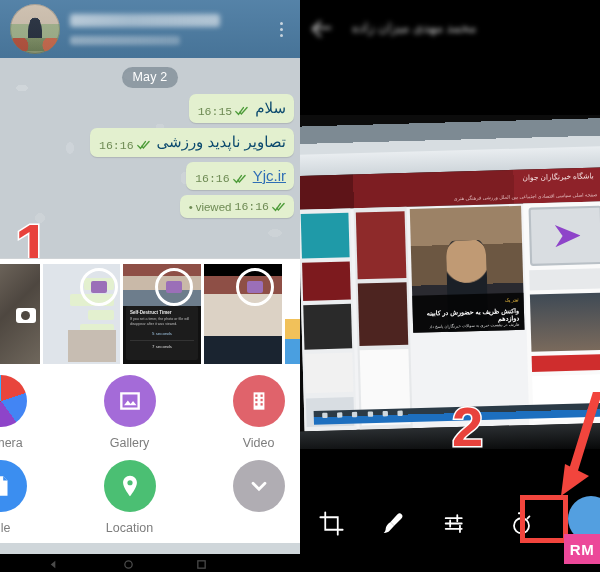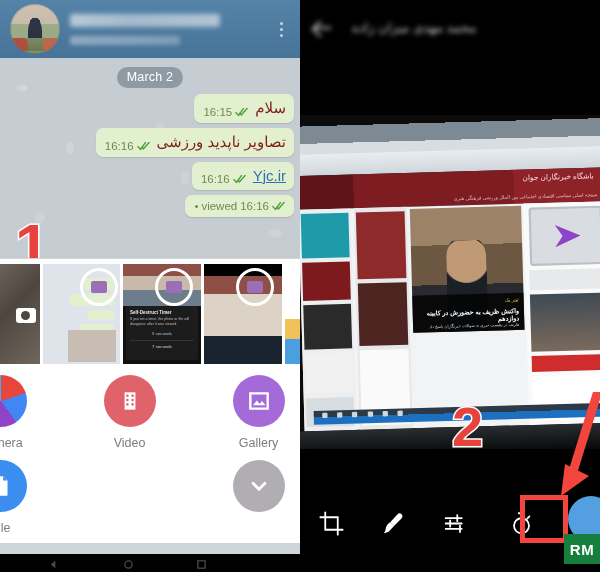--- a/index.html
+++ b/index.html
@@ -72,24 +72,24 @@
     position:relative; margin:9px auto 0; width:fit-content;
     background:rgba(110,125,135,.62); color:#fff; font-size:12.5px;
     padding:3px 10px 4px; border-radius:11px; letter-spacing:.2px;
   }
   .msgs{ position:relative; padding:6px 6px 0 6px; display:flex; flex-direction:column; align-items:flex-end; gap:5px;}
   .bubble{
     background:#e3f0cf; border-radius:7px; padding:5px 8px 5px 9px;
     display:flex; align-items:flex-end; gap:6px; box-shadow:0 1px 1px rgba(0,0,0,.12);
     max-width:215px; direction:rtl;
   }
-  .bubble .txt{ font-size:15px; color:#7f1d1d; line-height:1.25; white-space:nowrap; }
+  .bubble .txt{ font-size:15px; color:#0c4a6e; line-height:1.25; white-space:nowrap; }
   .bubble .txt.link{ color:#2f6eb5; text-decoration:underline; direction:ltr; font-size:15px;}
   .meta{ display:flex; align-items:center; gap:3px; direction:ltr; }
-  .time{ font-size:11.5px; color:#6d8a53; }
+  .time{ font-size:11.5px; color:#6d8a53;font-family:Liberation Mono, monospace; }
   .edited{ font-size:11.5px; color:#6d8a53; }
   .dot{ font-size:11.5px; color:#6d8a53; }
   .ticks{ position:relative; width:14px; height:10px; flex:0 0 14px; }
   .ticks svg{ display:block; }
 
   .badge-1{
     position:absolute; left:15px; top:157px; z-index:8;
     font-size:62px; font-weight:700; color:#e8423c; line-height:1;
     -webkit-text-stroke:3px #fff; paint-order:stroke fill;
     font-family:"Liberation Sans", sans-serif;
@@ -218,21 +218,21 @@
 
   .tools{ position:absolute; left:0; bottom:18px; width:300px; height:62px;
     display:flex; align-items:center; }
   .tool{ width:62px; flex:0 0 62px; display:flex; align-items:center; justify-content:center; position:relative; }
   .tool svg{ display:block; stroke:#fff; fill:none; }
   .tool.timer{ margin-left:4px; }
   .hl-box{ position:absolute; left:520px; top:495px; width:48px; height:48px;
     border:5px solid #f2453d; z-index:7; }
   .send{ position:absolute; right:-14px; bottom:30px; width:46px;height:46px;border-radius:50%;
     background:#539fe0; z-index:6; }
-  .rm{ position:absolute; right:0; bottom:8px; width:36px;height:30px; background:#15803d;
+  .rm{ position:absolute; right:0; bottom:8px; width:36px;height:30px; background:#ec4899;
     display:flex;align-items:center;justify-content:center; z-index:10; }
   .rm span{ color:#fff; font-weight:700; font-size:15px; letter-spacing:.5px; }
   .navbar-right{ position:absolute; left:0; bottom:0; width:300px; height:18px; background:#000; }
 </style>
 </head>
 <body>
 
 <div id="app">
 
   <div class="left">
@@ -244,21 +244,21 @@
         <div class="hdr-sub">last seen recently</div>
       </div>
       <div class="kebab">
           <i></i>
           <i></i>
           <i></i>
         </div>
     </div>
 
     <div class="chat-body">
-      <div class="date-chip">March 2</div>
+      <div class="date-chip">May 2</div>
       <div class="msgs">
 
         <div class="bubble">
           <span class="txt">سلام</span>
           <span class="meta">
             <span class="time">16:15</span>
             <span class="ticks">
               <svg viewBox="0 0 16 11" width="14" height="10">
                   <path d="M1 6.2 4 9.3 9.6 1.6" stroke="#4e9c3a" stroke-width="1.6" fill="none" stroke-linecap="round"></path>
                   <path d="M5.6 6.9 7.3 8.9 13.8 1.6" stroke="#4e9c3a" stroke-width="1.6" fill="none" stroke-linecap="round"></path>
@@ -340,52 +340,61 @@
       <div class="thumb t4"></div>
     </div>
 
     <div class="attach-panel">
       <div class="attach-row">
         <div class="att half">
           <div class="circ c-camera"></div>
           <div class="lab">Camera</div>
         </div>
         <div class="att">
+          <div class="circ c-gallery">
+            <svg class="glyph" viewBox="0 0 24 24">
+                <path d="M4 5h16v14H4z" fill="none" stroke="#fff" stroke-width="2.2"></path>
+                <path d="M6.5 16l3.5-4.5 2.6 3.2 2.2-2.6L18 16z" fill="#fff"></path>
+              </svg>
+          </div>
+          <div class="lab">Gallery</div>
+        </div>
+        <div class="att">
           <div class="circ c-video">
             <svg class="glyph" viewBox="0 0 24 24">
                 <rect x="7" y="4" width="10" height="16" fill="#fff"></rect>
                 <rect x="8.6" y="6" width="2" height="2.2" fill="#e0636b"></rect>
                 <rect x="8.6" y="10" width="2" height="2.2" fill="#e0636b"></rect>
                 <rect x="8.6" y="14" width="2" height="2.2" fill="#e0636b"></rect>
                 <rect x="13.4" y="6" width="2" height="2.2" fill="#e0636b"></rect>
                 <rect x="13.4" y="10" width="2" height="2.2" fill="#e0636b"></rect>
                 <rect x="13.4" y="14" width="2" height="2.2" fill="#e0636b"></rect>
               </svg>
           </div>
           <div class="lab">Video</div>
         </div>
-        <div class="att">
-          <div class="circ c-gallery">
-            <svg class="glyph" viewBox="0 0 24 24">
-                <path d="M4 5h16v14H4z" fill="none" stroke="#fff" stroke-width="2.2"></path>
-                <path d="M6.5 16l3.5-4.5 2.6 3.2 2.2-2.6L18 16z" fill="#fff"></path>
-              </svg>
-          </div>
-          <div class="lab">Gallery</div>
-        </div>
       </div>
       <div class="attach-row">
         <div class="att half">
           <div class="circ c-file">
             <svg class="glyph" viewBox="0 0 24 24">
                 <path d="M7 3h7l4 4v14H7z" fill="#fff"></path>
                 <path d="M14 3v4h4" fill="#3b8ef0"></path>
               </svg>
           </div>
           <div class="lab">File</div>
+        </div>
+        <div class="att">
+          <div class="circ c-location">
+            <svg class="glyph" viewBox="0 0 24 24">
+                <path d="M12 2.6c-3.6 0-6.4 2.8-6.4 6.3 0 4.7 6.4 12.5 6.4 12.5s6.4-7.8 6.4-12.5c0-3.5-2.8-6.3-6.4-6.3z" fill="#fff"></path>
+                <circle cx="12" cy="9" r="2.4" fill="#4bbf73"></circle>
+              </svg>
+          </div>
+          <div class="lab">Location</div>
         </div>
         <div class="att">
           <div class="circ c-collapse">
             <svg class="glyph" viewBox="0 0 24 24">
                 <path d="M6.5 9.5l5.5 5.5 5.5-5.5" fill="none" stroke="#fff" stroke-width="2.6" stroke-linecap="round"></path>
               </svg>
           </div>
           <div class="lab"></div>
         </div>
       </div>

